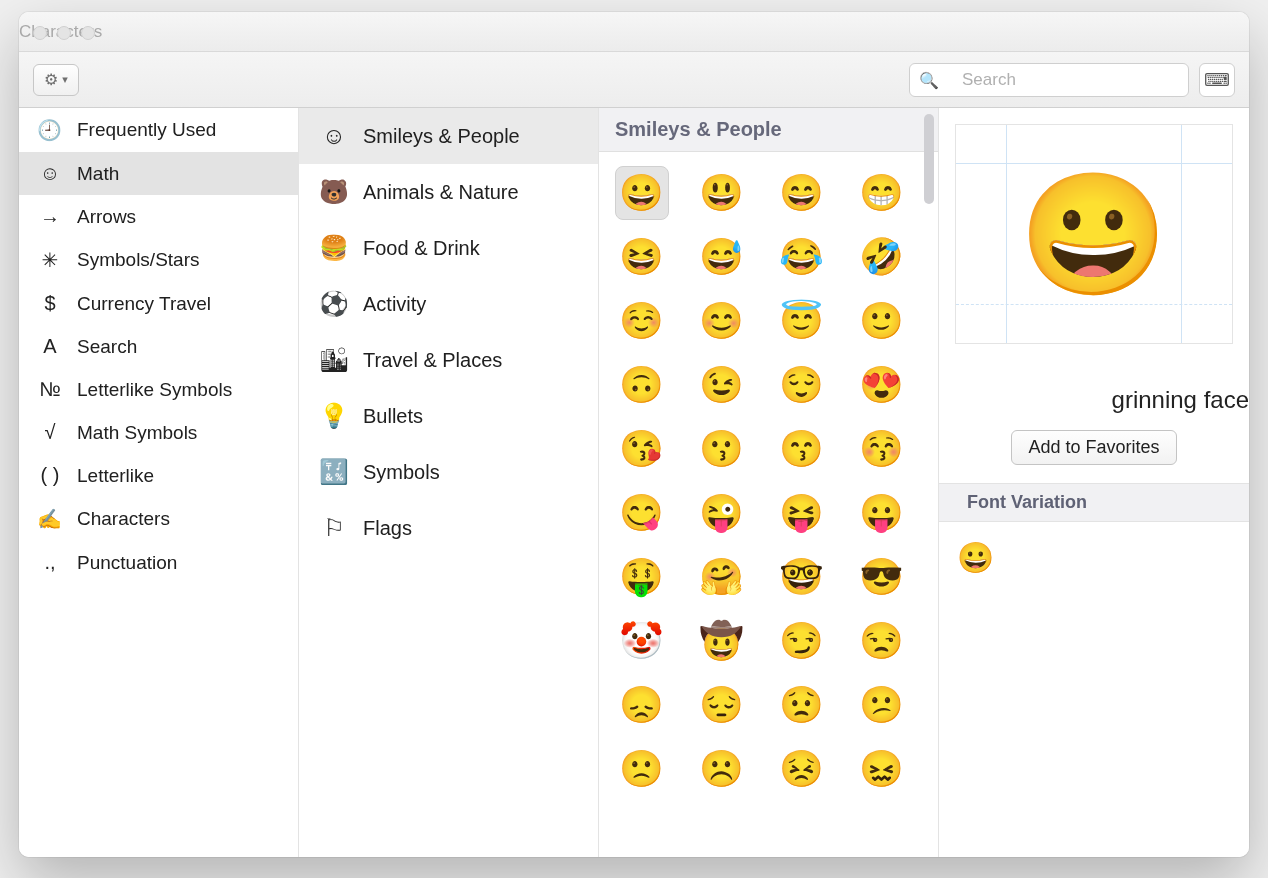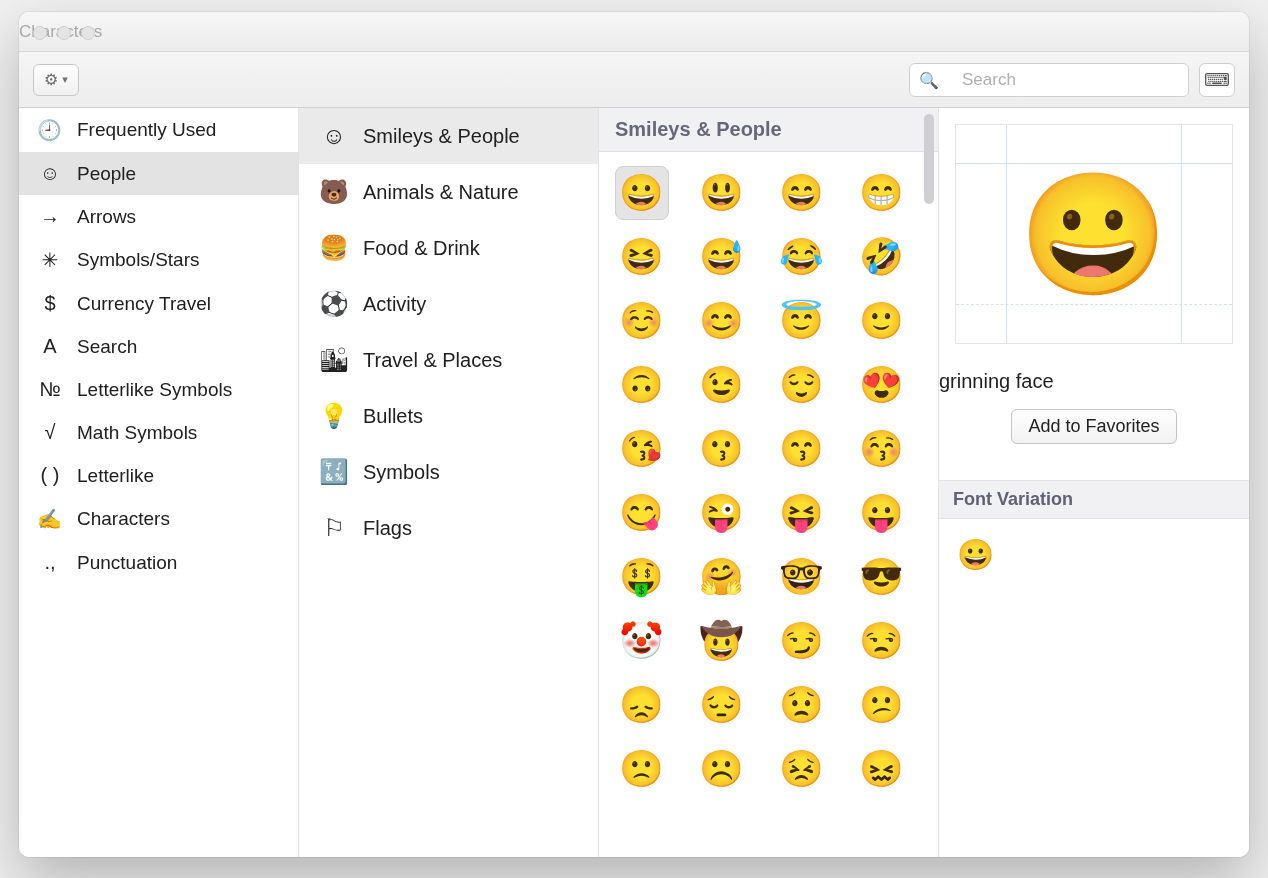--- a/index.html
+++ b/index.html
@@ -124,34 +124,34 @@
     position:relative;
     height:220px;
     display:flex; align-items:center; justify-content:center;
   }
   .grid-line { position:absolute; background:#cfe3f5; }
   .gl-h1 { left:0;right:0; top:38px; height:1px;}
   .gl-h2 { left:0;right:0; bottom:38px; height:1px; border-top:1px dashed #cfe3f5; background:transparent;}
   .gl-v1 { top:0;bottom:0; left:50px; width:1px;}
   .gl-v2 { top:0;bottom:0; right:50px; width:1px;}
   .big-emoji { font-size:120px; line-height:1; position:relative; z-index:2;}
-  .char-name { text-align:left; font-size:20px; color:#222; margin-top:26px;}
-  .fav-btn-wrap { text-align:center; margin-top:16px; margin-bottom:36px;}
+  .char-name { text-align:right; font-size:24px; color:#222; margin-top:42px;}
+  .fav-btn-wrap { text-align:center; margin-top:16px; margin-bottom:18px;}
   .fav-btn {
     display:inline-block;
     padding:6px 16px;
     font-size:18px;
     background:linear-gradient(#fefefe,#f2f2f2);
     border:1px solid #c4c4c4;
     border-radius:6px;
     color:#222;
   }
   .panel-header {
     background:#f1f1f3;
-    padding:8px 14px;
+    padding:8px 28px;
     font-size:18px;
     font-weight:600;
     color:#5f6275;
     border-top:1px solid #e3e3e3;
     border-bottom:1px solid #e3e3e3;
   }
   .variation-body { padding:18px; }
   .variation-emoji { font-size:30px; }
   
   ::-webkit-scrollbar { width:0; }
@@ -187,21 +187,21 @@
 
   <div class="body">
 
     <div class="col col1" id="col1">
         <div class="side-item">
           <span class="ico">🕘</span>
           <span>Frequently Used</span>
         </div>
         <div class="side-item selected">
           <span class="ico">☺</span>
-          <span>People</span>
+          <span>Math</span>
         </div>
         <div class="side-item">
           <span class="ico">→</span>
           <span>Arrows</span>
         </div>
         <div class="side-item">
           <span class="ico">✳</span>
           <span>Symbols/Stars</span>
         </div>
         <div class="side-item">

